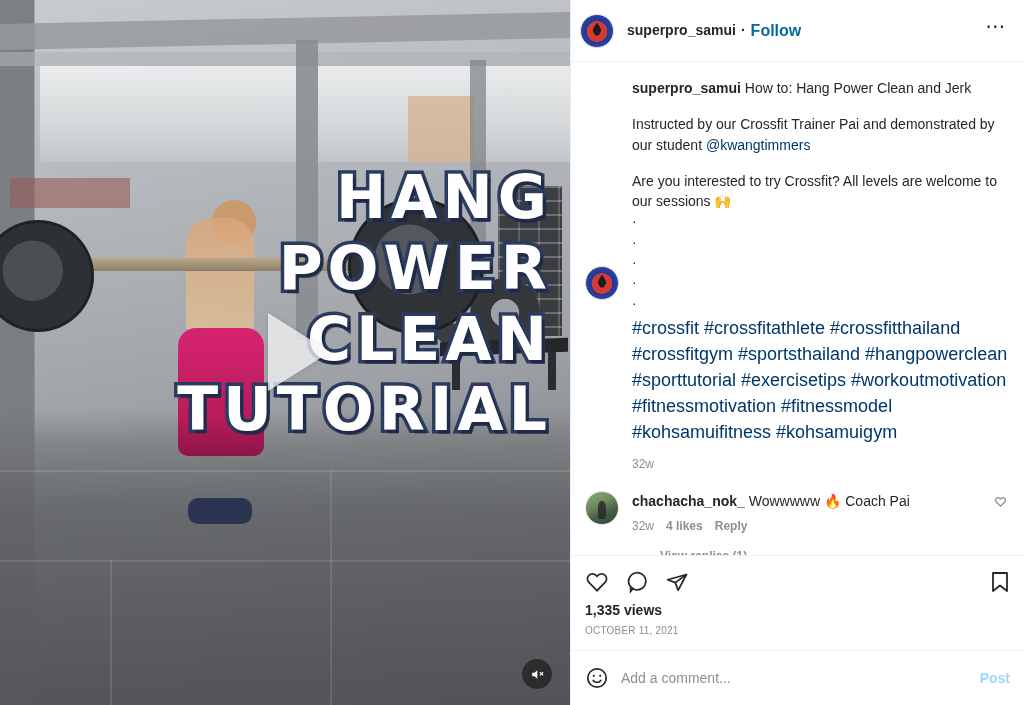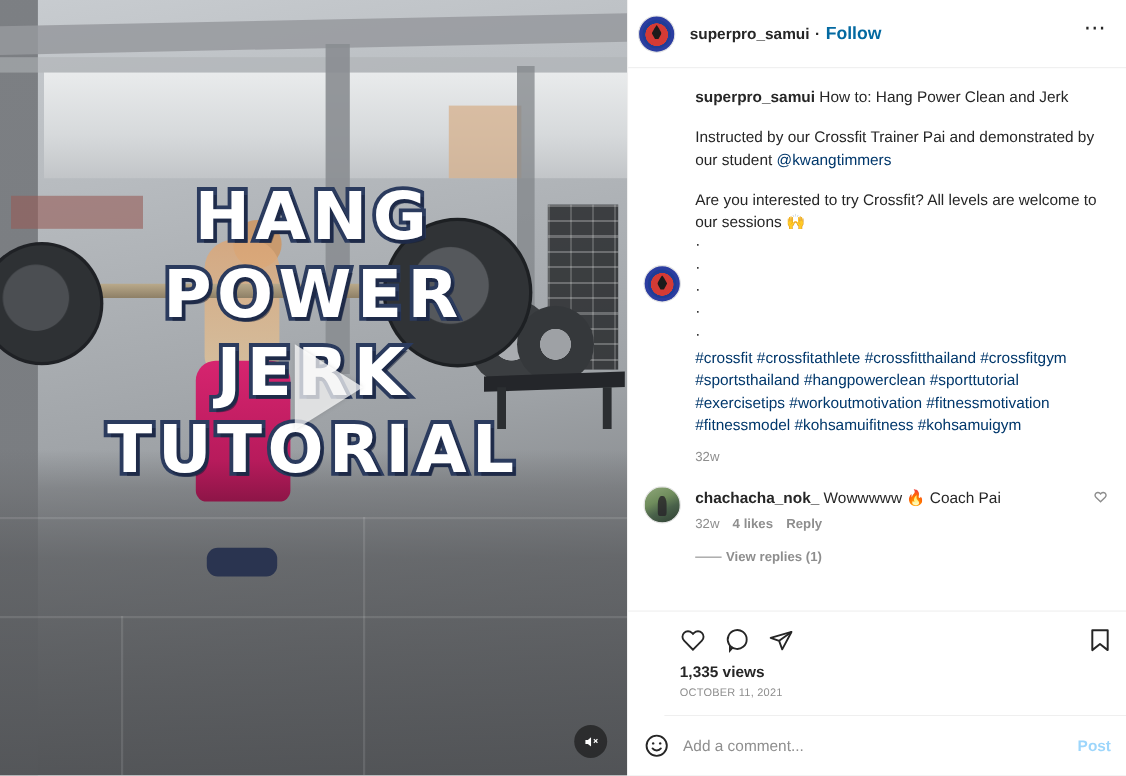--- a/index.html
+++ b/index.html
@@ -149,21 +149,21 @@
     position: absolute;
     background: rgba(255,255,255,0.11);
   }
 
   
   .video-title {
     position: absolute;
     left: 0; right: 0;
     top: 168px;
     padding: 0 18px;
-    text-align: center;
+    text-align: right;
     pointer-events: none;
   }
   .video-title .line {
     font-family: "DejaVu Sans", sans-serif;
     font-weight: 700;
     font-size: 60px;
     line-height: 0.98;
     letter-spacing: 5px;
     color: #ffffff;
     -webkit-text-stroke: 7px #2b3b5e;
@@ -348,21 +348,21 @@
   .bullets {
     margin: 0 0 2px 0;
     line-height: 1.45;
     color: #262626;
     font-size: 14px;
   }
   .bullets span { display: block; }
   .hashtag-para {
     margin: 0;
     color: #00376b;
-    font-size: 14px;
+    font-size: 18px;
     line-height: 1.45;
   }
   .time-ago {
     font-size: 12px;
     color: #8e8e8e;
     margin-top: 12px;
     margin-bottom: 16px;
     display: block;
   }
 
@@ -416,21 +416,20 @@
     font-size: 12px;
     font-weight: 600;
     color: #8e8e8e;
   }
 
   
   .actions-area {
     flex: 0 0 auto;
     padding: 6px 12px 14px 14px;
     border-bottom: 1px solid #efefef;
-    margin-left: 33px;
   }
   .action-icons {
     display: flex;
     align-items: center;
     gap: 16px;
     padding: 8px 0 4px 0;
   }
   .icon-btn {
     width: 24px; height: 24px;
     display: flex;
@@ -524,21 +523,21 @@
     <div class="bg-shape plate-right"></div>
 
     <div class="floor-seam" style="left:0;top:470px;width:570px;height:2px;"></div>
     <div class="floor-seam" style="left:0;top:560px;width:570px;height:2px;"></div>
     <div class="floor-seam" style="left:330px;top:470px;width:2px;height:235px;"></div>
     <div class="floor-seam" style="left:110px;top:560px;width:2px;height:145px;"></div>
 
     <div class="video-title">
       <div class="line">HANG</div>
       <div class="line">POWER</div>
-      <div class="line">JERK</div>
+      <div class="line">CLEAN</div>
       <div class="line">TUTORIAL</div>
     </div>
 
     <div class="play-overlay"></div>
 
     <div class="mute-btn">
       <svg width="15" height="15" viewBox="0 0 24 24" fill="#ffffff" aria-hidden="true">
         <path d="M3.5 9.2v5.6h3.6l4.6 3.9V5.3L7.1 9.2H3.5z"></path>
         <path d="M15.2 8.6l1.2-1.2 5.2 5.2-1.2 1.2z"></path>
         <path d="M20.4 7.4l1.2 1.2-5.2 5.2-1.2-1.2z"></path>

